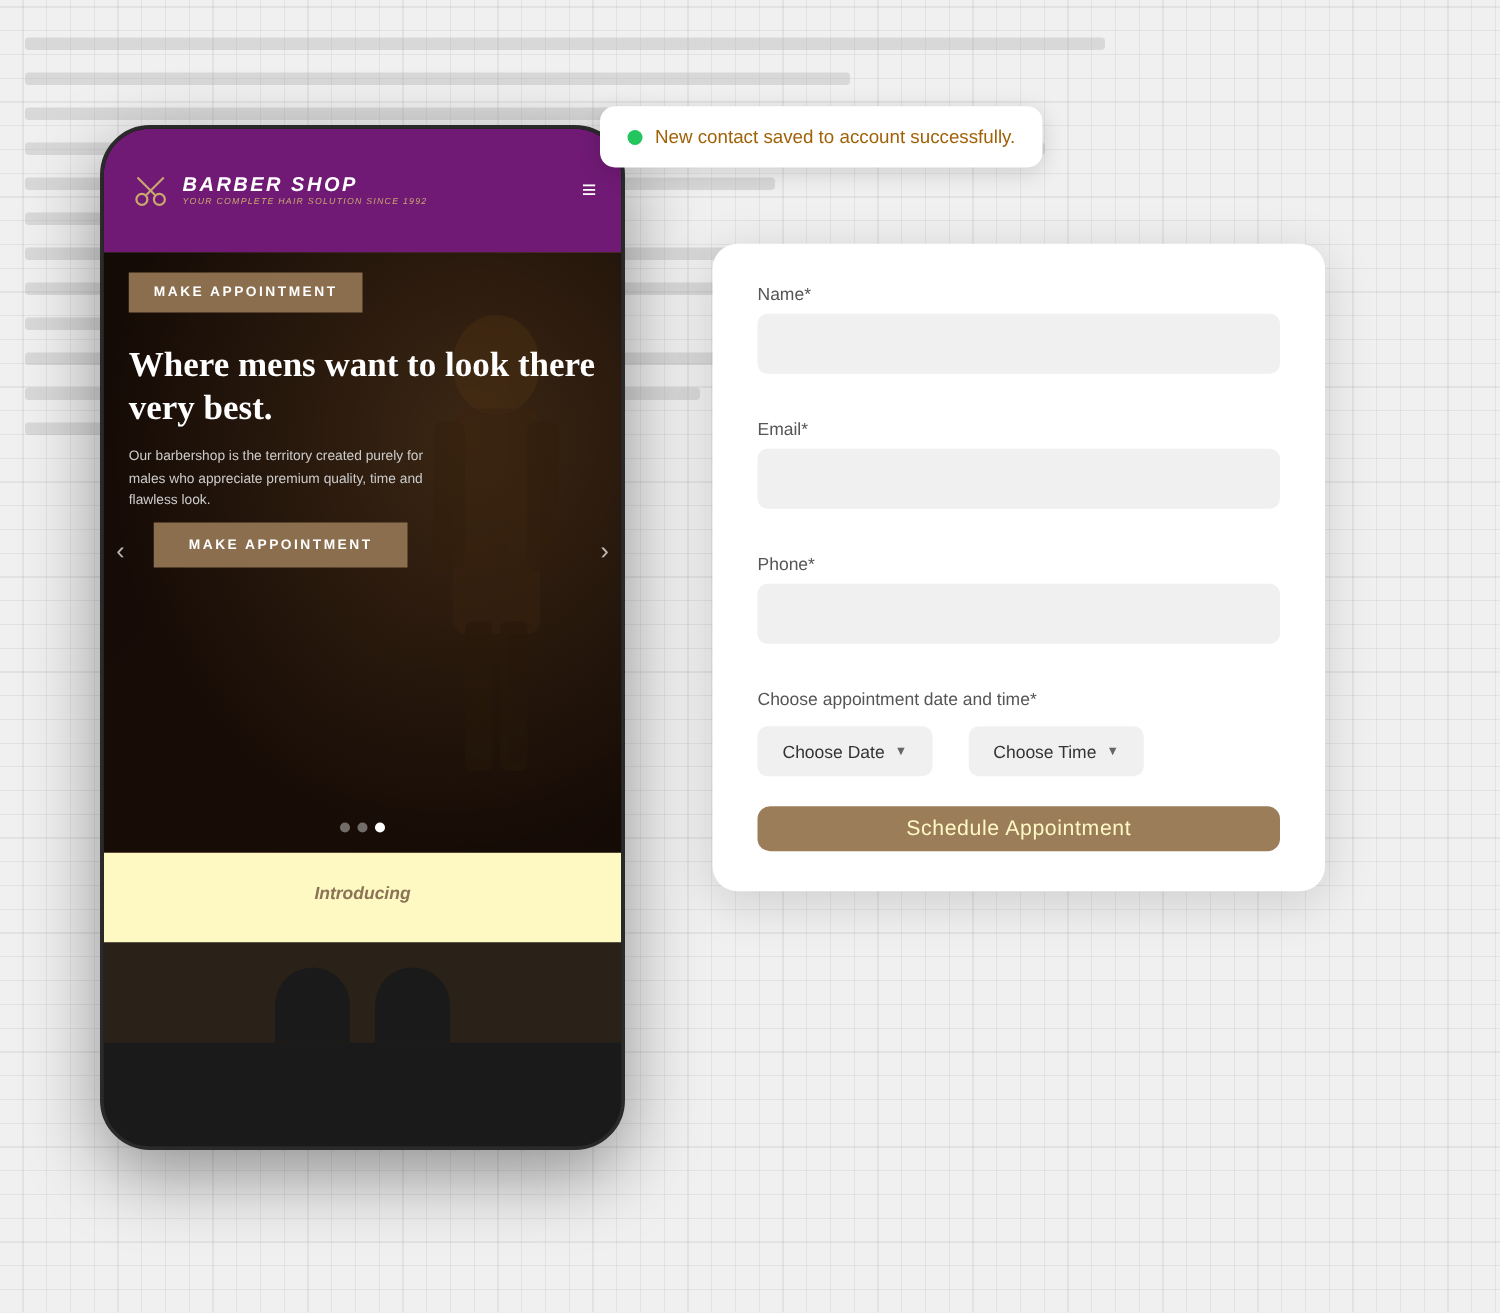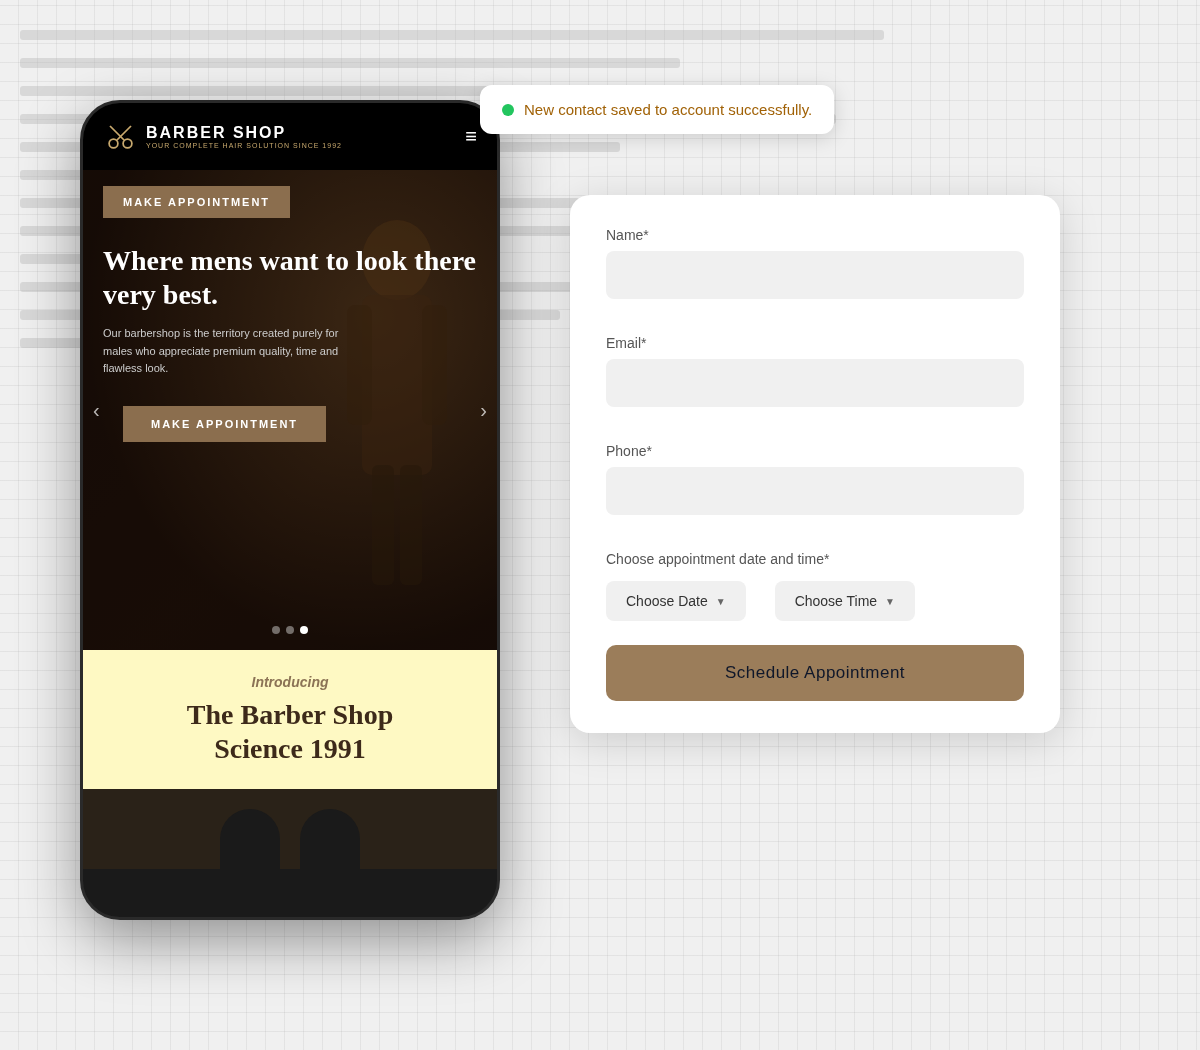--- a/index.html
+++ b/index.html
@@ -76,25 +76,26 @@
 
     .phone-inner {
       width: 100%;
       height: 100%;
       overflow: hidden;
       border-radius: 37px;
     }
 
     
     .phone-header {
-      background: #000000;
-      padding: 16px 20px;
+      background: #701a75;
+      padding: 32px 20px;
       display: flex;
       align-items: center;
       justify-content: space-between;
+      font-style: italic;
     }
 
     .phone-logo {
       display: flex;
       align-items: center;
       gap: 8px;
     }
 
     .scissors-icon {
       width: 35px;
@@ -188,21 +189,21 @@
       font-weight: bold;
       line-height: 1.2;
       margin-bottom: 14px;
       font-family: Georgia, serif;
     }
 
     .hero-description {
       color: #ccc;
       font-size: 11px;
       line-height: 1.6;
-      margin-bottom: 28px;
+      margin-bottom: 8px;
       max-width: 260px;
     }
 
     
     .nav-arrow {
       position: absolute;
       z-index: 10;
       top: 50%;
       transform: translateY(-50%);
       color: rgba(255,255,255,0.7);
@@ -382,24 +383,24 @@
     }
 
     .dropdown-btn .chevron {
       font-size: 10px;
       color: #666;
     }
 
     .schedule-btn {
       width: 100%;
       background: #9b7d5a;
-      color: #0f172a;
+      color: #fef9c3;
       border: none;
       border-radius: 10px;
-      padding: 18px;
+      padding: 8px;
       font-size: 17px;
       font-weight: 500;
       cursor: pointer;
       letter-spacing: 0.5px;
     }
   </style>
 </head>
 <body>
 
 <div class="bg-pattern"></div>
@@ -469,24 +470,20 @@
 
         <div class="carousel-dots">
           <div class="dot"></div>
           <div class="dot"></div>
           <div class="dot active"></div>
         </div>
       </div>
 
       <div class="phone-bottom">
         <div class="introducing-text">Introducing</div>
-        <div class="shop-title">
-          <span>The Barber Shop</span><br>
-          <span>Science 1991</span>
-        </div>
       </div>
 
       <div class="boots-area">
         <div class="boot-shape"></div>
         <div class="boot-shape"></div>
       </div>
 
     </div>
   </div>
 </div>

